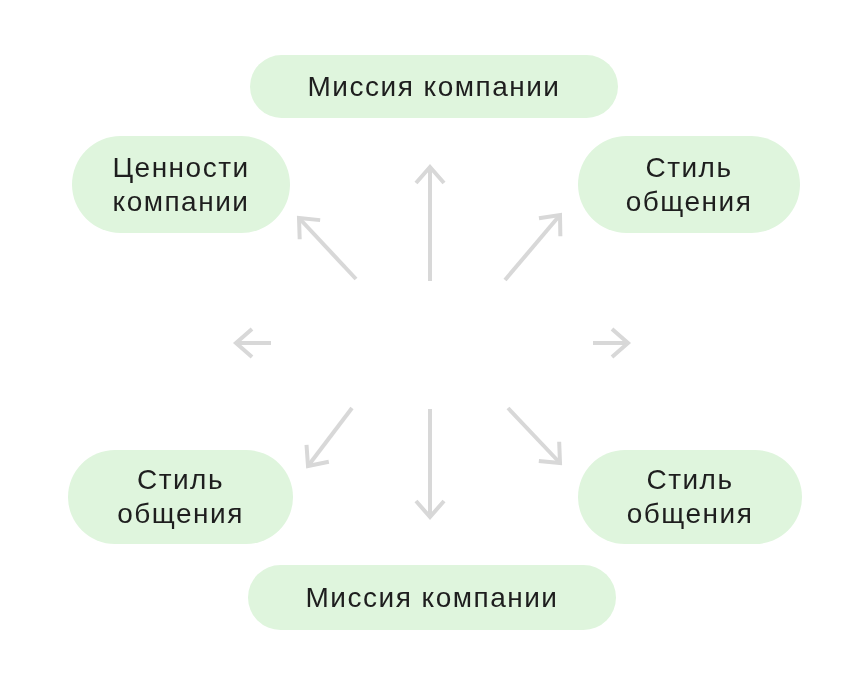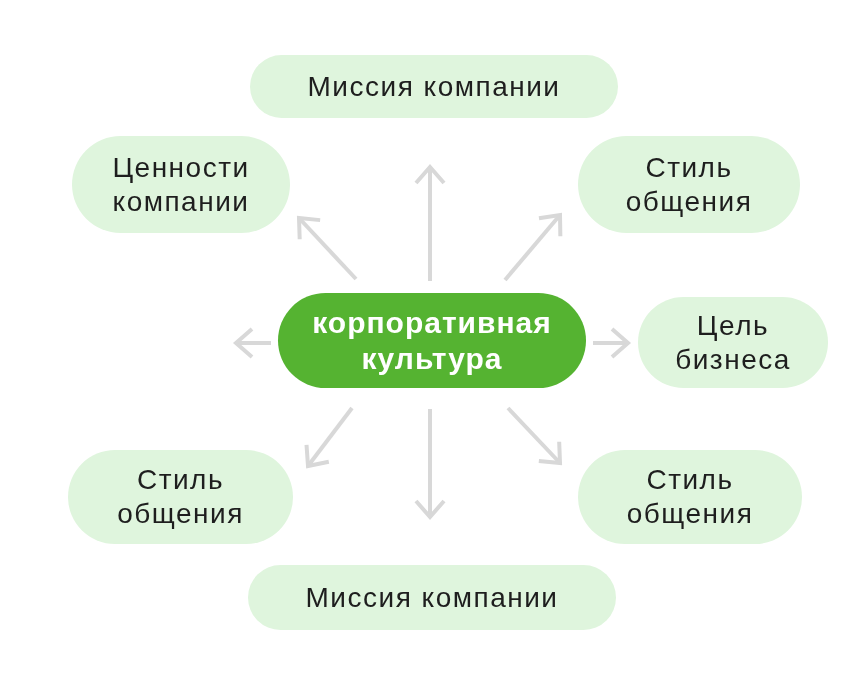--- a/index.html
+++ b/index.html
@@ -79,24 +79,20 @@
     <line class="arrow" x1="352" y1="408" x2="308" y2="466" marker-end="url(#ah)"></line>
     <line class="arrow" x1="430" y1="409" x2="430" y2="517" marker-end="url(#ah)"></line>
     <line class="arrow" x1="508" y1="408" x2="560" y2="463" marker-end="url(#ah)"></line>
   </svg>
 
   <div class="node pos-top">Миссия компании</div>
   <div class="node pos-top-left">Ценности
 компании</div>
   <div class="node pos-top-right">Стиль
 общения</div>
-  <div class="node pos-right">Цель
-бизнеса</div>
   <div class="node pos-bottom-left">Стиль
 общения</div>
   <div class="node pos-bottom-right">Стиль
 общения</div>
   <div class="node pos-bottom">Миссия компании</div>
 
-  <div class="node center pos-center">корпоративная
-культура</div>
 
 </div>
 
 </body></html>

